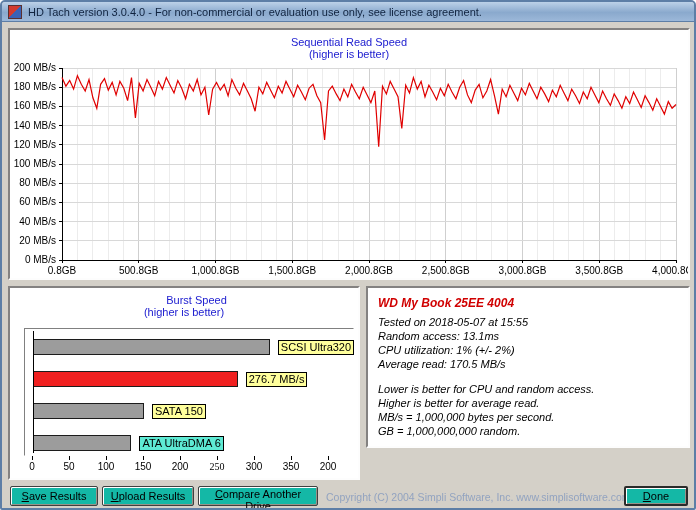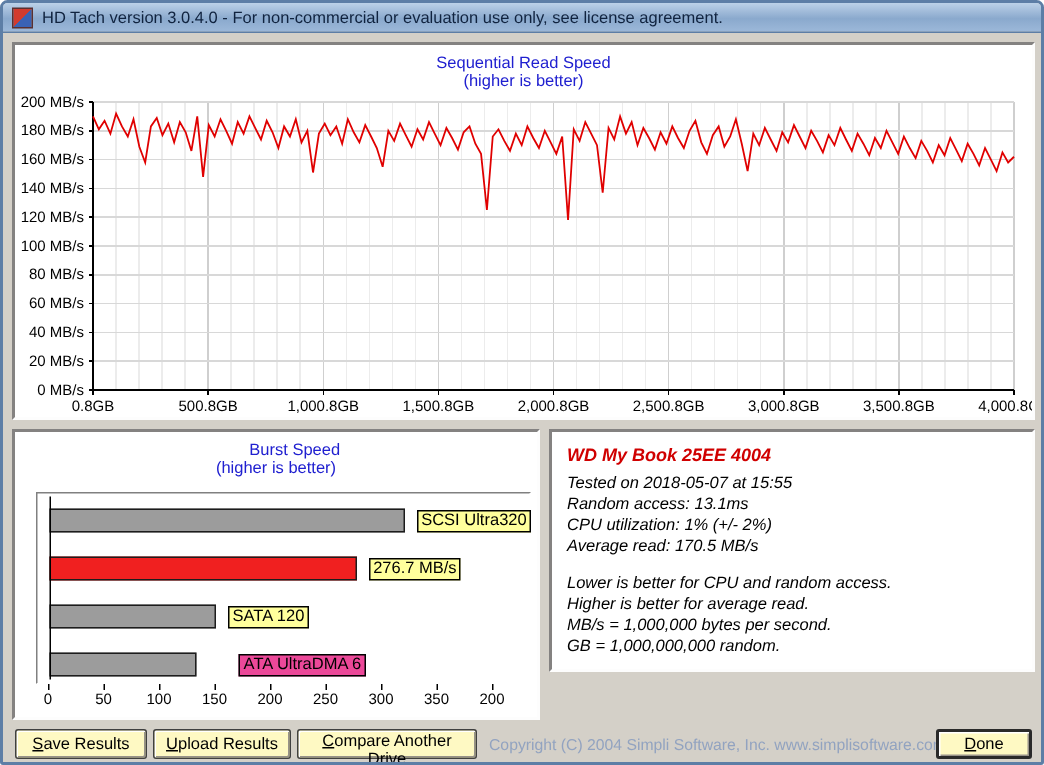--- a/index.html
+++ b/index.html
@@ -22,21 +22,21 @@
     border:1px solid;border-color:#808080 #ffffff #ffffff #808080;background:#ffffff;}
   .bar{position:absolute;height:16px;border:1px solid #1c1c1c;box-sizing:border-box;}
   .bar-label{position:absolute;font-size:11px;line-height:13px;border:1px solid #000;
     padding:0 2px;white-space:nowrap;}
   .burst-tick{position:absolute;width:1px;height:4px;background:#000;}
   .burst-num{position:absolute;font-size:10px;transform:translateX(-50%);color:#000;}
   .drive-name{font-weight:bold;font-size:12px;margin-bottom:5px;}
   .info-line{font-size:11px;line-height:14px;color:#000;}
   .info-notes{margin-top:11px;}
   .btn{position:absolute;top:484px;height:20px;font-size:11px;font-family:"Liberation Sans",sans-serif;
-    background:#fef9c3;border:1px solid #404040;border-radius:2px;
+    background:#14b8a6;border:1px solid #404040;border-radius:2px;
     box-shadow:inset 1px 1px 0 #ffffff,inset -1px -1px 0 #979289;cursor:pointer;color:#000;}
   #btnSave{left:8px;width:88px;}
   #btnUpload{left:100px;width:92px;}
   #btnCompare{left:196px;width:120px;}
   #btnDone{left:622px;width:64px;border:2px solid #2a2a2a;}
   .copyright{position:absolute;top:489px;left:324px;width:294px;font-size:10.5px;text-align:center;white-space:nowrap;}
   u{text-decoration:underline;}
 </style>
 </head>
 <body>
@@ -151,38 +151,38 @@
 
   <div class="panel burst-panel">
     <div class="chart-title" style="color: rgb(32, 32, 208); padding-left: 25px;">Burst Speed</div>
     <div class="chart-subtitle" style="color: rgb(32, 32, 208);">(higher is better)</div>
     <div class="burst-box" id="burstBox">
         <div class="bar" style="left: 8px; top: 10px; width: 236.8px; background: rgb(156, 156, 156);"></div>
         <div class="bar-label" style="background: rgb(255, 255, 156); left: 252.8px; top: 11px;">SCSI Ultra320</div>
         <div class="bar" style="left: 8px; top: 42px; width: 204.758px; background: rgb(240, 32, 32);"></div>
         <div class="bar-label" style="background: rgb(255, 255, 156); left: 220.758px; top: 43px;">276.7 MB/s</div>
         <div class="bar" style="left: 8px; top: 74px; width: 111px; background: rgb(156, 156, 156);"></div>
-        <div class="bar-label" style="background: rgb(255, 255, 156); left: 127px; top: 75px;">SATA 120</div>
+        <div class="bar-label" style="background: rgb(255, 255, 156); left: 127px; top: 75px;">SATA 150</div>
         <div class="bar" style="left: 8px; top: 106px; width: 98.42px; background: rgb(156, 156, 156);"></div>
-        <div class="bar-label" style="background: #ec4899; left: 114.42px; top: 107px; margin-left: 20px;">ATA UltraDMA 6</div>
+        <div class="bar-label" style="background: #5eead4; left: 114.42px; top: 107px;">ATA UltraDMA 6</div>
         <div style="position: absolute; left: 8px; top: 2px; bottom: 2px; width: 1px; background: rgb(0, 0, 0);"></div>
       </div>
     <div id="burstAxis"></div>
   <div class="burst-tick" style="left: 22px; top: 168px;"></div>
       <div class="burst-num" style="left: 22px; top: 173px;">0</div>
       <div class="burst-tick" style="left: 59px; top: 168px;"></div>
       <div class="burst-num" style="left: 59px; top: 173px;">50</div>
       <div class="burst-tick" style="left: 96px; top: 168px;"></div>
       <div class="burst-num" style="left: 96px; top: 173px;">100</div>
       <div class="burst-tick" style="left: 133px; top: 168px;"></div>
       <div class="burst-num" style="left: 133px; top: 173px;">150</div>
       <div class="burst-tick" style="left: 170px; top: 168px;"></div>
       <div class="burst-num" style="left: 170px; top: 173px;">200</div>
       <div class="burst-tick" style="left: 207px; top: 168px;"></div>
-      <div class="burst-num" style="left: 207px; top: 173px;">250</div>
+      <div class="burst-num" style="left: 207px; top: 173px; font-family: Liberation Serif, serif;">250</div>
       <div class="burst-tick" style="left: 244px; top: 168px;"></div>
       <div class="burst-num" style="left: 244px; top: 173px;">300</div>
       <div class="burst-tick" style="left: 281px; top: 168px;"></div>
       <div class="burst-num" style="left: 281px; top: 173px;">350</div>
       <div class="burst-tick" style="left: 318px; top: 168px;"></div>
       <div class="burst-num" style="left: 318px; top: 173px;">200</div>
     </div>
 
   <div class="panel info-panel">
     <div class="drive-name" style="color: rgb(208, 0, 0);">WD My Book 25EE 4004</div>

